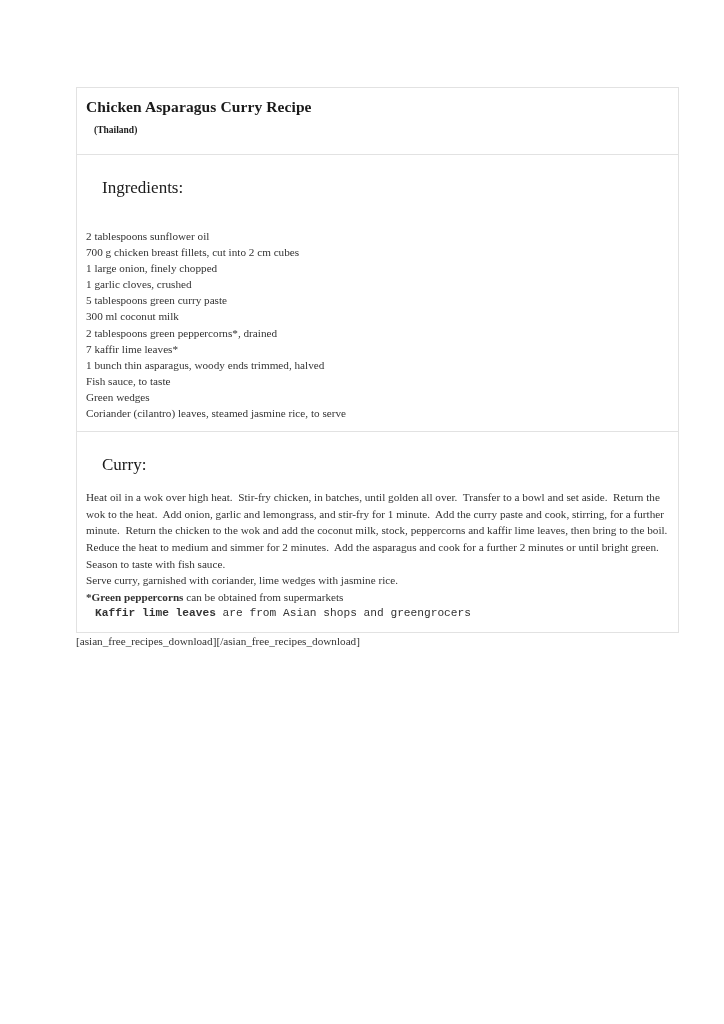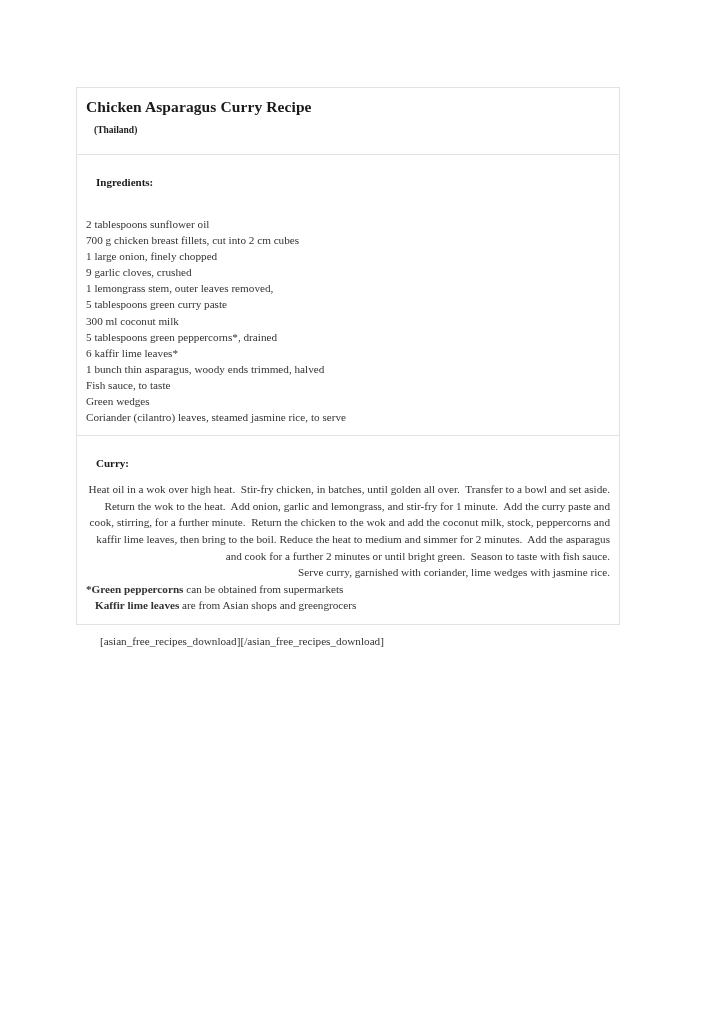--- a/index.html
+++ b/index.html
@@ -24,21 +24,21 @@
     width: 724px;
     height: 1024px;
     background: #ffffff;
   }
 
   
   .recipe-card {
     position: absolute;
     left: 76px;
     top: 87px;
-    width: 544px;
+    width: 603px;
     border: 1px solid #e2e2e2;
     box-sizing: border-box;
     background: #ffffff;
   }
 
   .card-section {
     padding: 9px 9px 10px 9px;
   }
 
   .section-divider {
@@ -57,25 +57,25 @@
   .recipe-origin {
     font-size: 9.5px;
     font-weight: bold;
     color: #1a1a1a;
     line-height: 12px;
     margin: 8px;
   }
 
   
   .block-heading {
-    font-size: 11px;
-    font-weight: bold;
+    font-size: 17px;
+    font-weight: normal;
     color: #1a1a1a;
     line-height: 16px;
-    margin: 10px;
+    margin: 16px;
   }
   .spacer-line {
     height: 16px;
   }
   .ingredient-list {
     list-style: none;
     margin: 0;
     padding: 0;
   }
   .ingredient-list li {
@@ -87,44 +87,44 @@
   .ingredient-list li.continuation {
     padding-left: 11px;
   }
 
   
   .method-para {
     font-size: 11.2px;
     line-height: 16.6px;
     color: #333333;
     margin: 0;
-    text-align: right;
+    text-align: left;
     white-space: pre-wrap;
   }
   .method-note {
     font-size: 11.2px;
     line-height: 16.6px;
     color: #333333;
     margin: 0;
     white-space: pre-wrap;
   }
   .method-note.indented {
     padding-left: 9px;
+    font-family: Liberation Mono, monospace;
   }
 
   
   .footer-shortcode {
     position: absolute;
     left: 76px;
     top: 633px;
     font-size: 11.2px;
     line-height: 16px;
     color: #333333;
     white-space: pre;
-    margin-left: 24px;
   }
 </style>
 </head>
 <body>
 
 <div class="page">
 
   <div class="recipe-card">
 
     <div class="card-section">
@@ -132,26 +132,25 @@
       <div class="recipe-origin">(Thailand)</div>
     </div>
 
     <div class="card-section section-divider">
       <div class="block-heading">Ingredients:</div>
       <div class="spacer-line"></div>
       <ul class="ingredient-list" id="ingredient-list">
           <li>2 tablespoons sunflower oil</li>
           <li>700 g chicken breast fillets, cut into 2 cm cubes</li>
           <li>1 large onion, finely chopped</li>
-          <li>9 garlic cloves, crushed</li>
-          <li>1 lemongrass stem, outer leaves removed,</li>
+          <li>1 garlic cloves, crushed</li>
           <li>5 tablespoons green curry paste</li>
           <li>300 ml coconut milk</li>
-          <li>5 tablespoons green peppercorns*, drained</li>
-          <li>6 kaffir lime leaves*</li>
+          <li>2 tablespoons green peppercorns*, drained</li>
+          <li>7 kaffir lime leaves*</li>
           <li>1 bunch thin asparagus, woody ends trimmed, halved</li>
           <li>Fish sauce, to taste</li>
           <li>Green wedges</li>
           <li>Coriander (cilantro) leaves, steamed jasmine rice, to serve</li>
         </ul>
     </div>
 
     <div class="card-section section-divider">
       <div class="block-heading">Curry:</div>
       <p class="method-para">Heat oil in a wok over high heat.  Stir-fry chicken, in batches, until golden all over.  Transfer to a bowl and set aside.  Return the wok to the heat.  Add onion, garlic and lemongrass, and stir-fry for 1 minute.  Add the curry paste and cook, stirring, for a further minute.  Return the chicken to the wok and add the coconut milk, stock, peppercorns and kaffir lime leaves, then bring to the boil. Reduce the heat to medium and simmer for 2 minutes.  Add the asparagus and cook for a further 2 minutes or until bright green.  Season to taste with fish sauce.</p>

